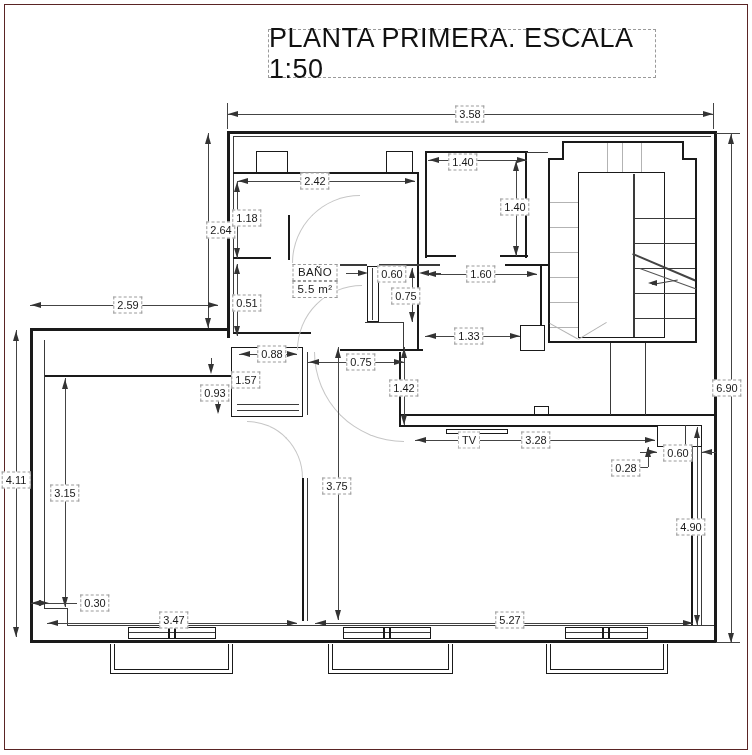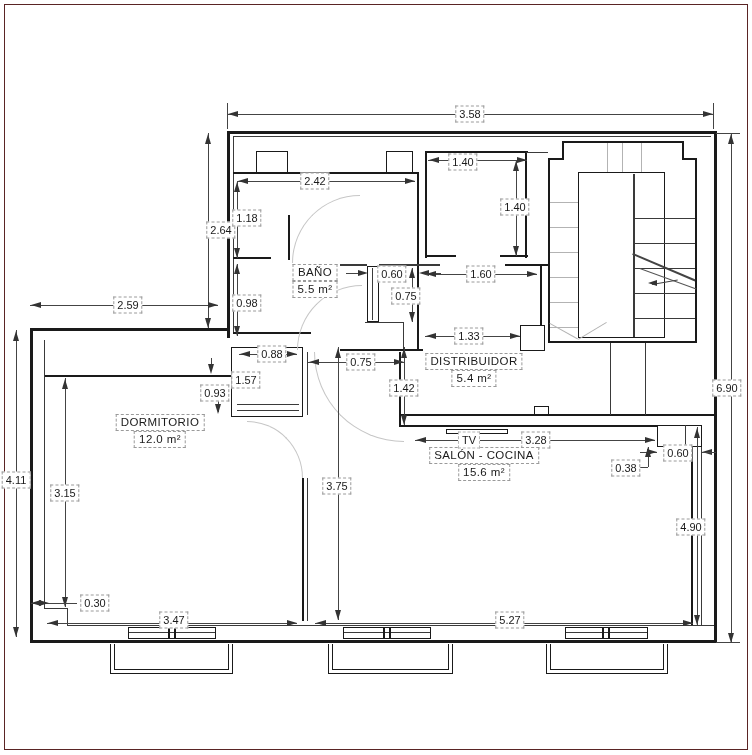--- a/index.html
+++ b/index.html
@@ -38,20 +38,21 @@
   .win{position:absolute;border:1.5px solid #1a1a1a;background:#fff;box-sizing:border-box;}
   .balc{position:absolute;border:1.5px solid #1a1a1a;border-top:none;background:#fff;box-sizing:border-box;}
   .balc .in{position:absolute;left:3px;top:0;right:3px;bottom:3px;border:1px solid #1a1a1a;border-top:none;}
 </style>
 </head>
 <body>
 
 <div id="plan">
   <div id="pageborder"></div>
 
+  <div id="title">PLANTA PRIMERA. ESCALA 1:50</div>
 
   <div>
     <i class="w" style="left:227px;top:131px;width:489px;height:2.5px"></i>
     <i class="tl" style="left:233px;top:136px;width:478px;height:1px"></i>
     <i class="w" style="left:714px;top:131px;width:2.5px;height:512px"></i>
     <i class="w" style="left:227px;top:131px;width:2.5px;height:207px"></i>
     <i class="tl" style="left:233px;top:136px;width:1px;height:197px"></i>
     <i class="w" style="left:30px;top:328px;width:199px;height:2.5px"></i>
     <i class="w" style="left:30px;top:328px;width:2.5px;height:315px"></i>
     <i class="tl" style="left:44px;top:340px;width:1px;height:268px"></i>
@@ -276,21 +277,21 @@
       <i class="dl" style="left:425px;top:336px;width:95px;height:1px"></i>
       <i class="aL" style="left:426px;top:333px"></i>
         <i class="aR" style="left:510px;top:333px"></i>
       <span class="dlab" style="left:469px;top:336px">1.33</span>
     </div>
 
     <div>
       <i class="dl" style="left:237px;top:264px;width:1px;height:72px"></i>
       <i class="aU" style="left:234px;top:264px"></i>
         <i class="aD" style="left:234px;top:326px"></i>
-      <span class="dlab" style="left:247px;top:303px">0.98</span>
+      <span class="dlab" style="left:247px;top:303px">0.51</span>
     </div>
 
     <div>
       <i class="dl" style="left:239px;top:354px;width:58px;height:1px"></i>
       <i class="aL" style="left:240px;top:351px"></i>
         <i class="aR" style="left:287px;top:351px"></i>
       <span class="dlab" style="left:272px;top:354px">0.88</span>
     </div>
 
     <div>
@@ -338,21 +339,21 @@
       <i class="aR" style="left:647px;top:449px"></i>
       <i class="aL" style="left:702px;top:449px"></i>
       <i class="dl" style="left:702px;top:452px;width:14px;height:1px"></i>
       <span class="dlab" style="left:678px;top:453px">0.60</span>
     </div>
 
     <div>
       <i class="dl" style="left:648px;top:447px;width:1px;height:20px"></i>
       <i class="aU" style="left:645px;top:447px"></i>
       <i class="dl" style="left:640px;top:467px;width:8px;height:1px"></i>
-      <span class="dlab" style="left:626px;top:468px">0.38</span>
+      <span class="dlab" style="left:626px;top:468px">0.28</span>
     </div>
 
     <div>
       <i class="dl" style="left:697px;top:427px;width:1px;height:198px"></i>
       <i class="aU" style="left:694px;top:428px"></i>
         <i class="aD" style="left:694px;top:615px"></i>
       <span class="dlab" style="left:691px;top:527px">4.90</span>
     </div>
 
     <div>
@@ -389,27 +390,15 @@
       <i class="aL" style="left:316px;top:620px"></i>
         <i class="aR" style="left:683px;top:620px"></i>
       <span class="dlab" style="left:510px;top:620px">5.27</span>
     </div>
   </div>
 
   <div class="rlab" style="left:315px;top:264px">
     <span>BAÑO</span>
     <span>5.5 m²</span>
   </div>
-  <div class="rlab" style="left:474px;top:353px">
-    <span>DISTRIBUIDOR</span>
-    <span>5.4 m²</span>
-  </div>
-  <div class="rlab" style="left:160px;top:414px">
-    <span>DORMITORIO</span>
-    <span>12.0 m²</span>
-  </div>
-  <div class="rlab" style="left:484px;top:447px">
-    <span>SALÓN - COCINA</span>
-    <span>15.6 m²</span>
-  </div>
   <span class="dlab" style="left:469px;top:440px;border-color:#b5b5b5">TV</span>
 
 </div>
 
 </body></html>

